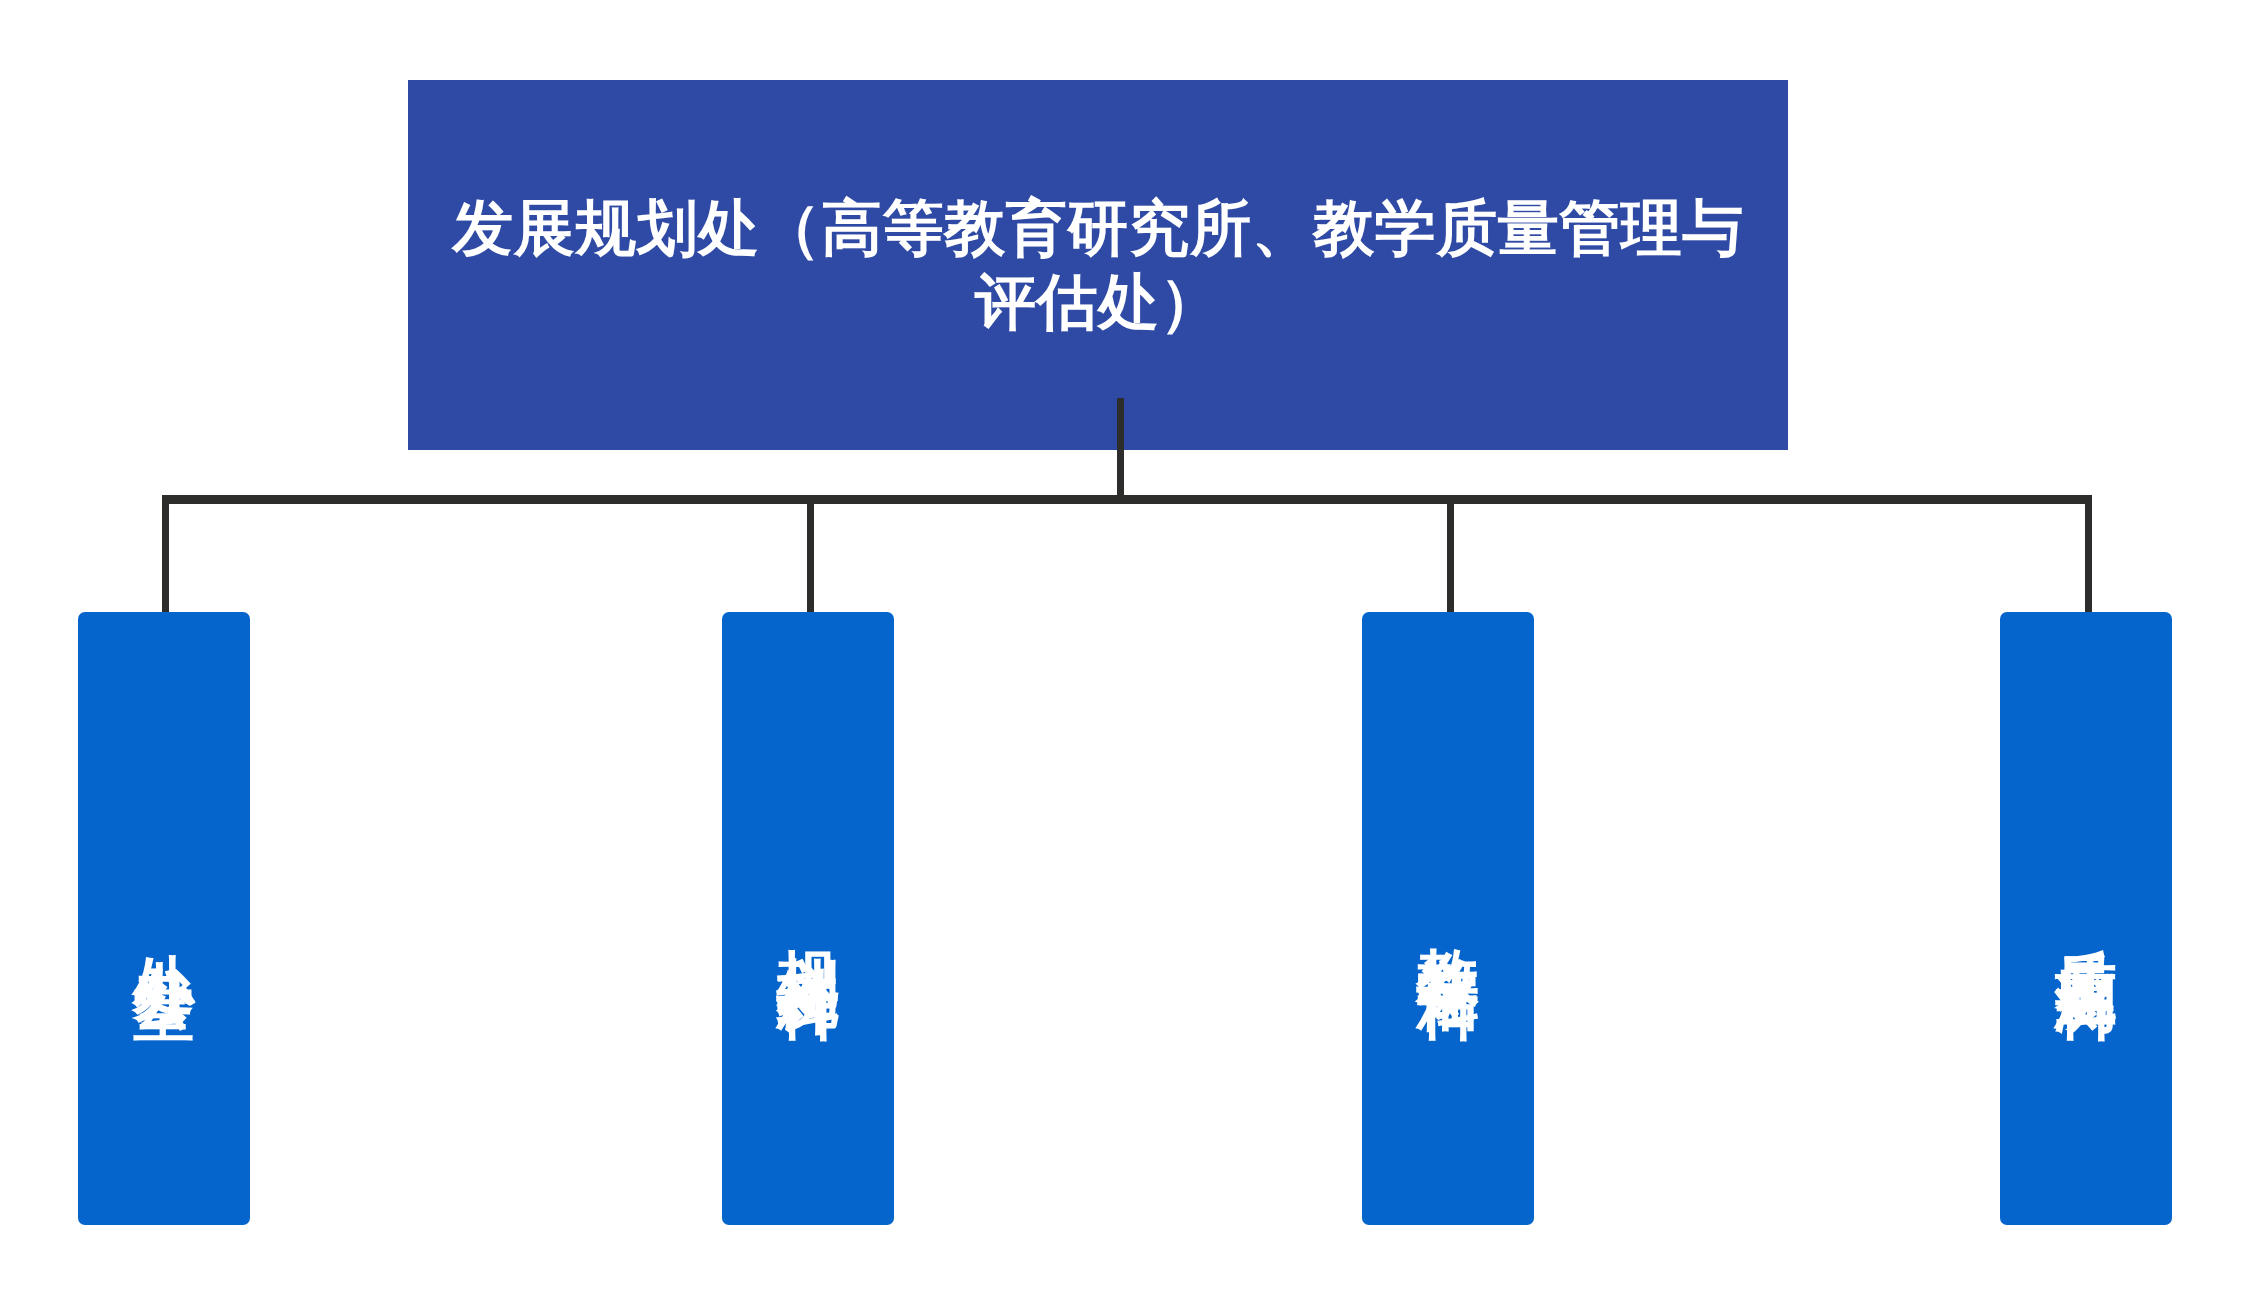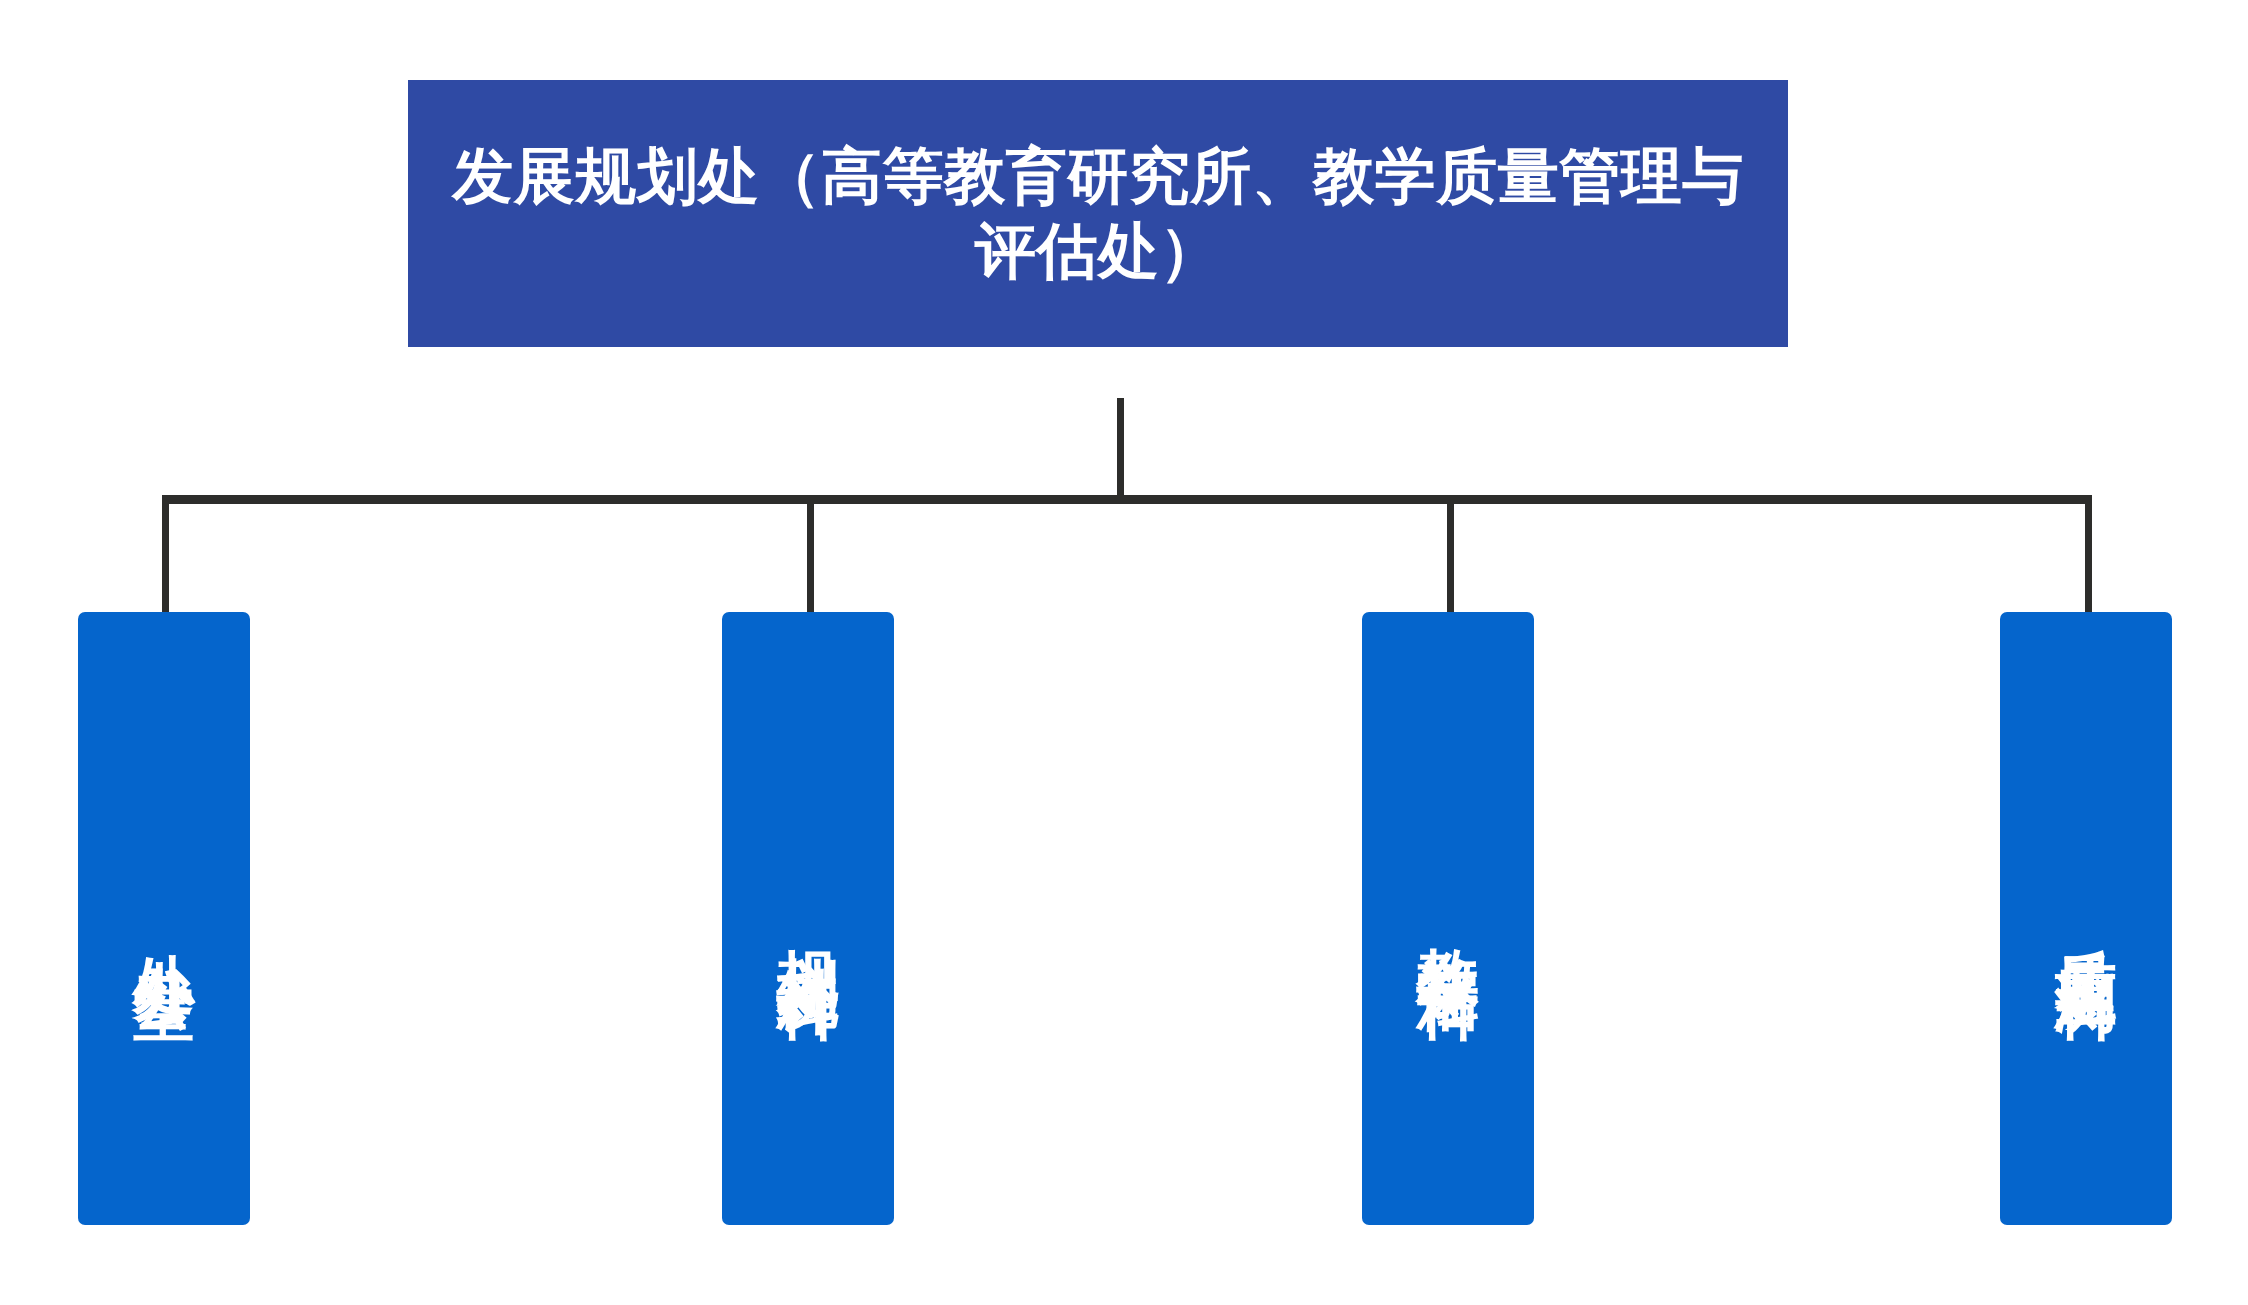--- a/index.html
+++ b/index.html
@@ -18,21 +18,21 @@
     background: #ffffff;
     overflow: hidden;
   }
 
   
   .root-node {
     position: absolute;
     left: 408px;
     top: 80px;
     width: 1380px;
-    height: 267px;
+    height: 370px;
     background: #2F4AA4;
     display: flex;
     align-items: center;
     justify-content: center;
     box-sizing: border-box;
     padding: 0 34px;
   }
   .root-title {
     color: #ffffff;
     font-size: 61px;

